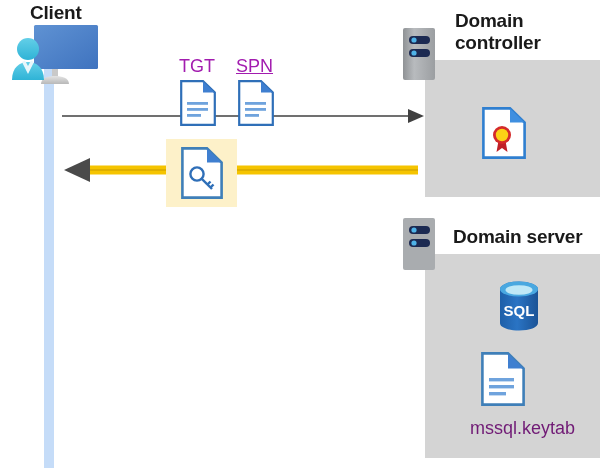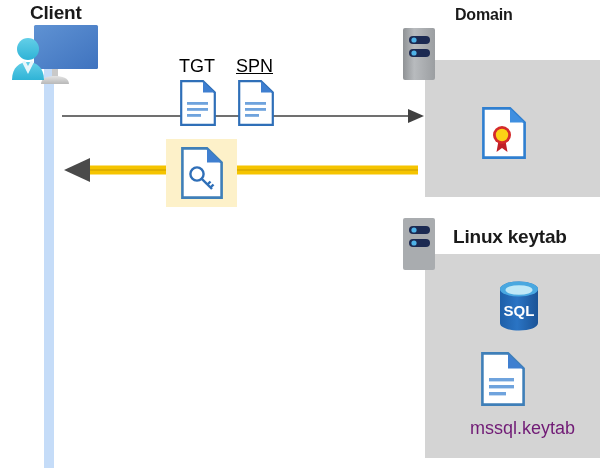--- a/index.html
+++ b/index.html
@@ -26,22 +26,22 @@
   .title {
     font-weight: bold;
     color: #1a1a1a;
     letter-spacing: -0.2px;
   }
   .client-title {
     left: 30px; top: 2px;
     font-size: 19px;
   }
   .dc-title {
-    left: 455px; top: 4px;
-    font-size: 16px;
+    left: 455px; top: 10px;
+    font-size: 19px;
     line-height: 22px;
     width: 140px;
   }
   .linux-title {
     left: 453px; top: 226px;
     font-size: 19px;
   }
 
   
   .panel {
@@ -69,21 +69,21 @@
   .doc-tgt  { left: 180px; top: 80px;  width: 36px; height: 46px; }
   .doc-spn  { left: 238px; top: 80px;  width: 36px; height: 46px; }
   .doc-key  { left: 181px; top: 147px; width: 42px; height: 52px; }
   .doc-cert { left: 482px; top: 107px; width: 44px; height: 52px; }
   .doc-keytab { left: 481px; top: 352px; width: 44px; height: 54px; }
   .sql-icon { left: 495px; top: 280px; width: 48px; height: 52px; }
 
   
   .doc-label {
     font-size: 18px;
-    color: #000000;
+    color: #a21caf;
   }
   .label-tgt { left: 179px; top: 56px; }
   .label-spn { left: 236px; top: 56px; text-decoration: underline; }
   .label-keytab {
     left: 425px; top: 418px;
     width: 195px;
     text-align: center;
     font-size: 18px;
     color: #701a75;
   }
@@ -105,23 +105,24 @@
 
   <div class="abs panel panel-dc"></div>
   <div class="abs panel panel-linux"></div>
 
   <div class="abs lifeline"></div>
 
   <div class="abs title client-title">Client</div>
 
   <div class="abs title dc-title">
     <div>Domain</div>
-  </div>
-
-  <div class="abs title linux-title">Linux keytab</div>
+    <div>controller</div>
+  </div>
+
+  <div class="abs title linux-title">Domain server</div>
 
   <div class="abs client-icon">
     <svg width="104" height="72" viewBox="0 0 104 72" xmlns="http://www.w3.org/2000/svg">
       <defs>
         <linearGradient id="monGrad" x1="0" y1="0" x2="1" y2="1">
           <stop offset="0%" stop-color="#5f92d3"></stop>
           <stop offset="100%" stop-color="#3f73bf"></stop>
         </linearGradient>
         <linearGradient id="standGrad" x1="0" y1="0" x2="0" y2="1">
           <stop offset="0%" stop-color="#e3e3e3"></stop>

